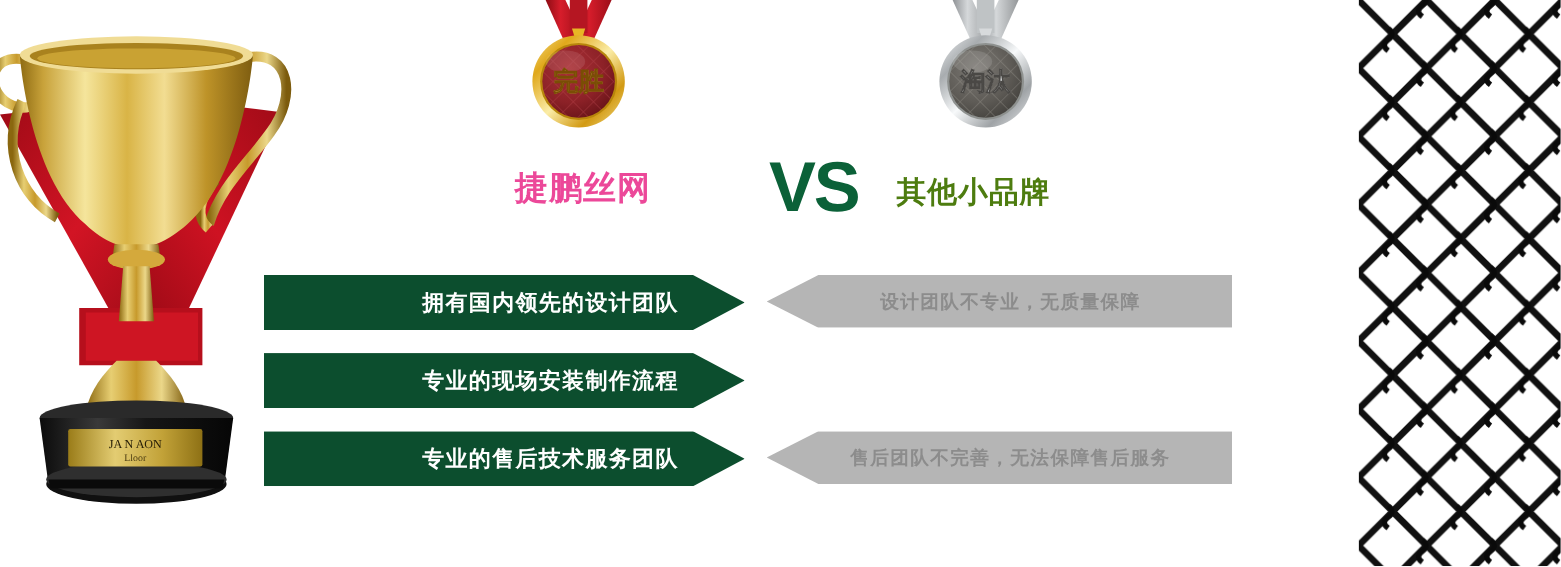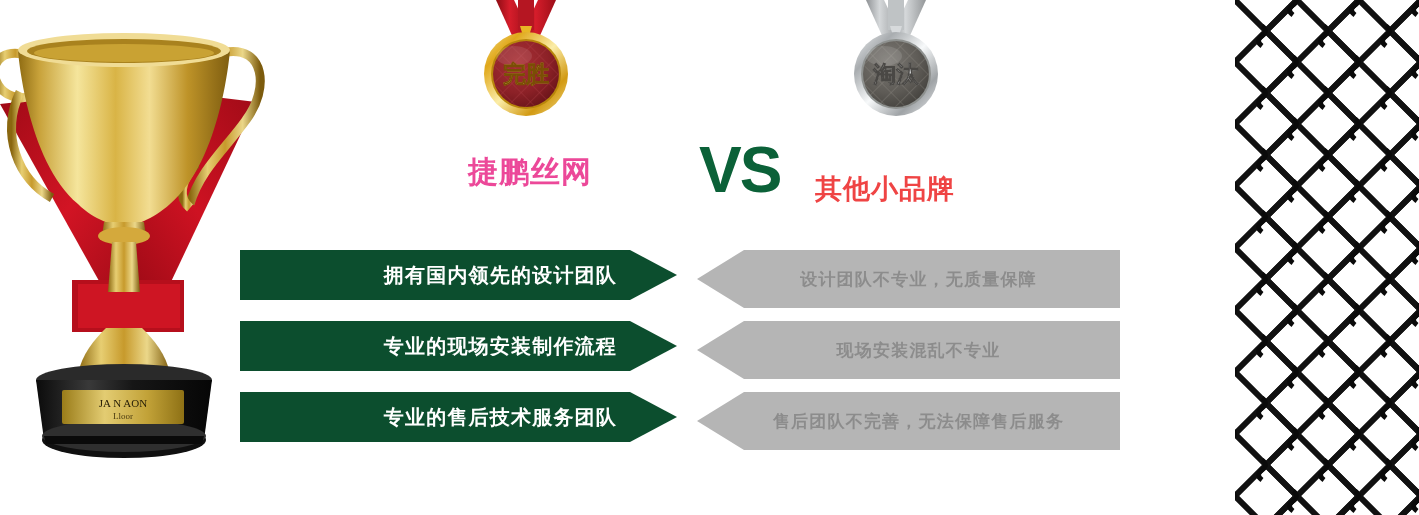--- a/index.html
+++ b/index.html
@@ -26,44 +26,44 @@
     position:absolute; left:28px; top:0px;
     font-size:30px; font-weight:bold; letter-spacing:1px;
     color:#ec4899; line-height:52px; white-space:nowrap;
   }
   .vs-label{
     position:absolute; left:228px; top:-14px;
     font-size:64px; font-weight:bold; color:#0B6138;
     line-height:76px; letter-spacing:-2px; white-space:nowrap;margin-left:31px;
   }
   .rival-name{
-    position:absolute; left:375px; top:18px;
+    position:absolute; left:375px; top:4px;
     font-size:27px; font-weight:bold; letter-spacing:1px;
-    color:#ef4444; line-height:50px; white-space:nowrap;
+    color:#4d7c0f; line-height:50px; white-space:nowrap;
   }
 
   
   .rows{ position:absolute; left:240px; top:250px; width:880px; height:195px; }
   .cmp-row{ position:relative; width:880px; height:50px; margin-bottom:21px; }
   .cmp-row:last-child{ margin-bottom:0; }
 
   .pro-bar{
     position:absolute; left:0; top:0; width:437px; height:50px;
     background:#0C4E2E;
     -webkit-clip-path: polygon(0 0, 390px 0, 437px 50%, 390px 100%, 0 100%);
     clip-path: polygon(0 0, 390px 0, 437px 50%, 390px 100%, 0 100%);
     display:flex; align-items:center; justify-content:flex-end;
   }
   .pro-text{
     color:#ffffff; font-size:20px; font-weight:bold;
     letter-spacing:1.2px; padding-right:60px; white-space:nowrap;
   }
 
   .con-bar{
-    position:absolute; left:457px; top:0; width:423px; height:58px;
+    position:absolute; left:457px; top:0; width:423px; height:48px;
     background:#B5B5B5;
     -webkit-clip-path: polygon(47px 0, 423px 0, 423px 100%, 47px 100%, 0 50%);
     clip-path: polygon(47px 0, 423px 0, 423px 100%, 47px 100%, 0 50%);
     display:flex; align-items:center; justify-content:center;
   }
   .con-text{
     color:#8C8C8C; font-size:17px; font-weight:bold;
     letter-spacing:1.2px; white-space:nowrap; padding-left:20px;
   }
 
@@ -243,23 +243,20 @@
         <span class="pro-text">拥有国内领先的设计团队</span>
       </div>
       <div class="con-bar">
         <span class="con-text">设计团队不专业，无质量保障</span>
       </div>
     </div>
 
     <div class="cmp-row">
       <div class="pro-bar">
         <span class="pro-text">专业的现场安装制作流程</span>
-      </div>
-      <div class="con-bar">
-        <span class="con-text">现场安装混乱不专业</span>
       </div>
     </div>
 
     <div class="cmp-row">
       <div class="pro-bar">
         <span class="pro-text">专业的售后技术服务团队</span>
       </div>
       <div class="con-bar">
         <span class="con-text">售后团队不完善，无法保障售后服务</span>
       </div>

